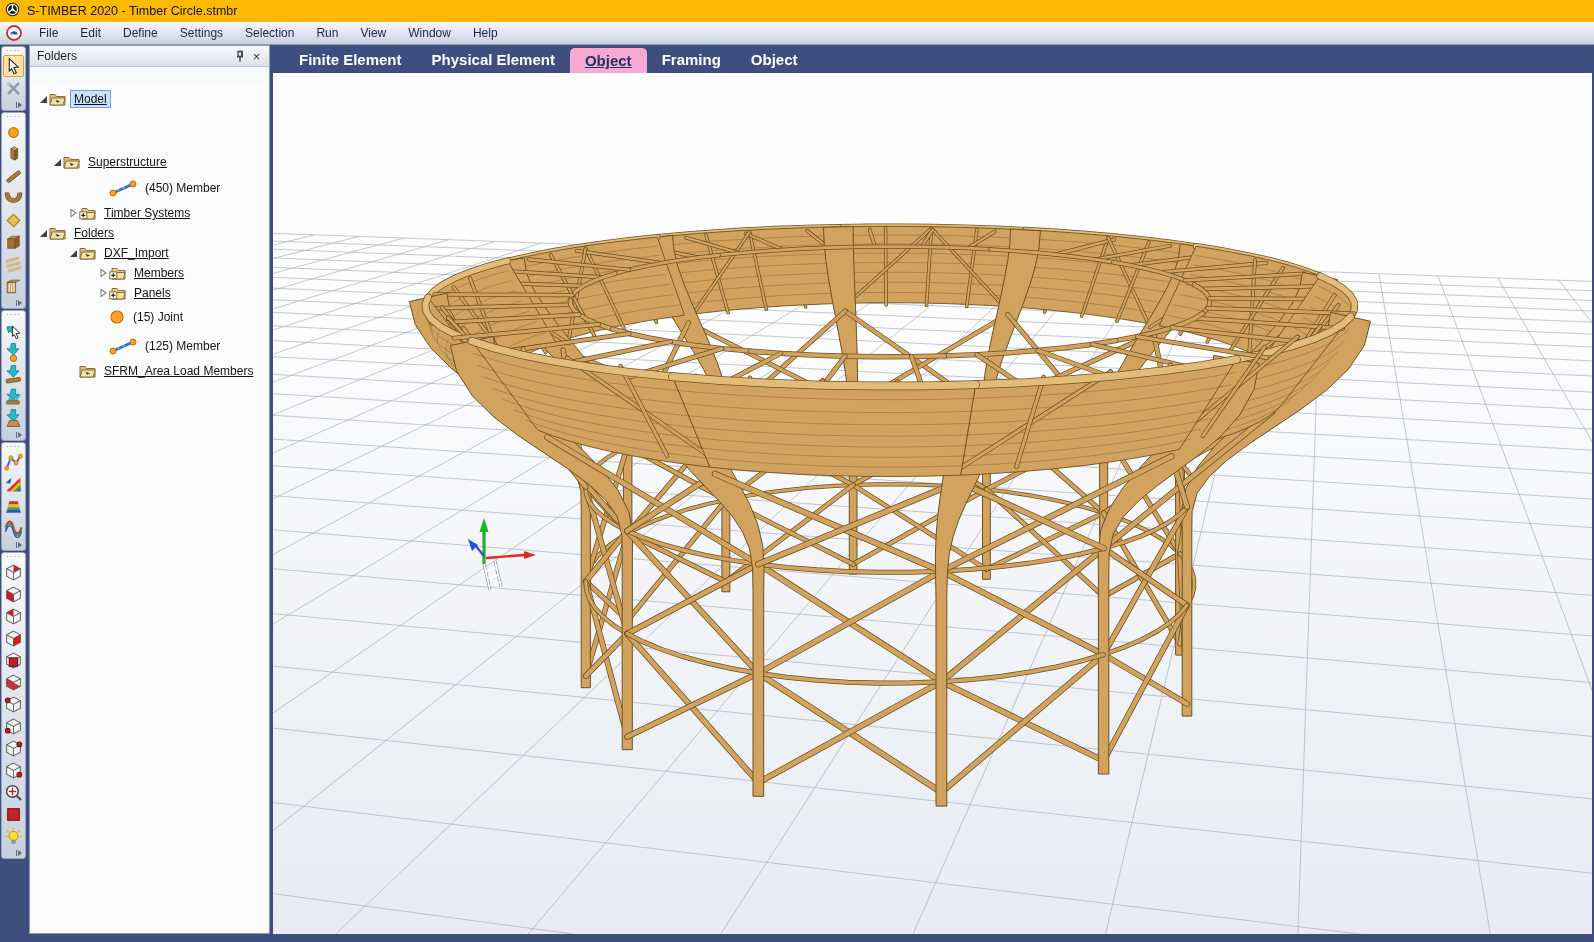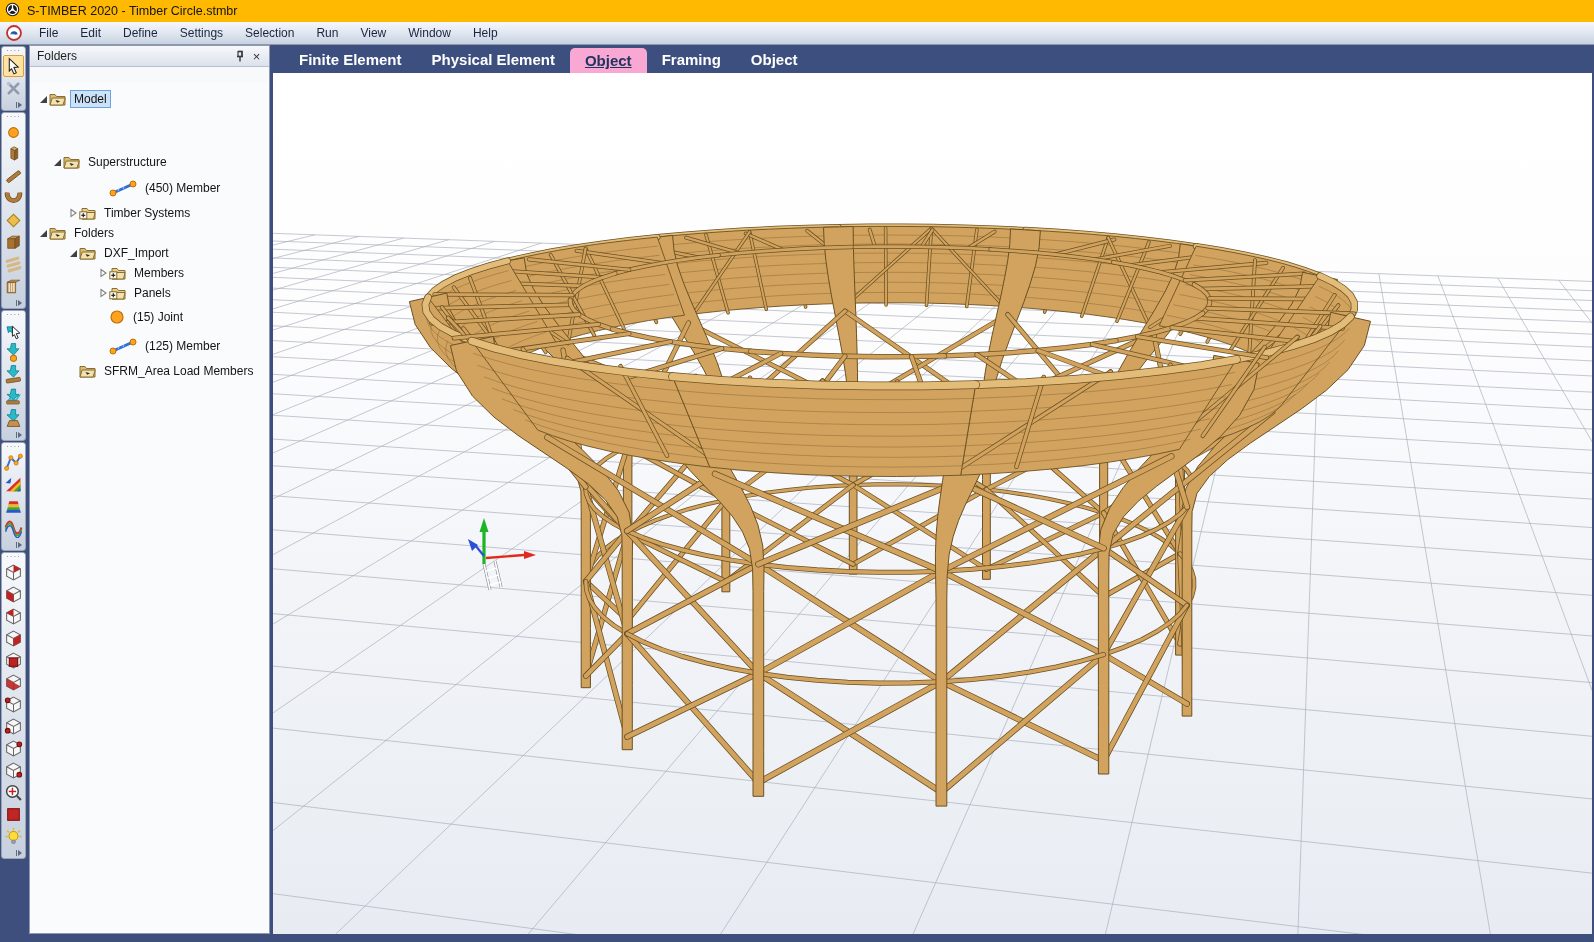--- a/index.html
+++ b/index.html
@@ -26,21 +26,21 @@
 
   .folders-panel { width:241px; flex:none; margin-left:2px; display:flex; flex-direction:column; border:1px solid #8D99B0; background:#F7F9FB;gap:16px; }
   .panel-header { height:21px; flex:none; background:linear-gradient(180deg,#F6F8FB,#DCE2EC); border-bottom:1px solid #B6BFCC; display:flex; align-items:center; padding:0 4px 0 7px; font-size:12px; color:#1E1E1E; }
   .panel-header .spacer { flex:1; }
   .hdr-btn { width:17px; height:16px; display:inline-flex; align-items:center; justify-content:center; color:#333; border-radius:2px; }
   .close-glyph { font-size:13px; line-height:13px; color:#333; }
   .tree { flex:1; background:#FAFBFC; padding-top:6px; overflow:hidden; }
   .tree-row { display:flex; align-items:center; font-size:12px; color:#141414; white-space:nowrap; }
   .expander { width:13px; display:inline-flex; align-items:center; justify-content:center; flex:none; }
   .tree-icon { margin-right:5px; display:inline-flex; align-items:center; flex:none; }
-  .h-folder,.h-folder-plus { height:20px; }
+  .h-folder,.h-folder-plus { height:20px;text-decoration:underline; }
   .h-joint { height:27px; }
   .h-member { height:31px; }
   .tree-label { padding:1px 3px; }
   .sel .tree-label { background:#CBE2F8; outline:1px solid #6FA3DC; }
 
   .workarea { flex:1; margin-left:3px; margin-right:2px; display:flex; flex-direction:column; min-width:0; }
   .tabstrip { height:28px; flex:none; background:#3D4F7F; display:flex; align-items:stretch; padding-left:11px; }
   .tab { color:#FFFFFF; font-size:15px; padding:0 15px; display:flex; align-items:center; font-weight:600; }
   .tab.active { background:#f9a8d4; color:#1E3560; border-radius:5px 5px 0 0; margin-top:3px;text-decoration:underline; }
   .viewport { flex:1; position:relative; background:linear-gradient(180deg,#FFFFFF 0%,#FDFDFE 30%,#F2F4F8 60%,#E8ECF2 100%); overflow:hidden; }

